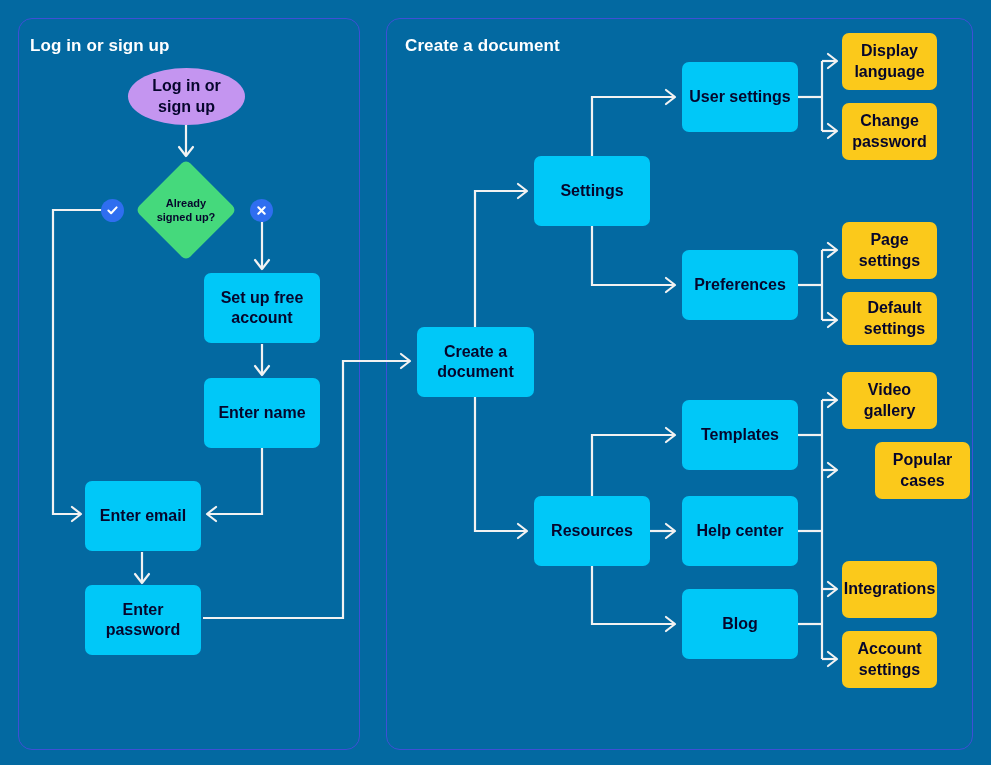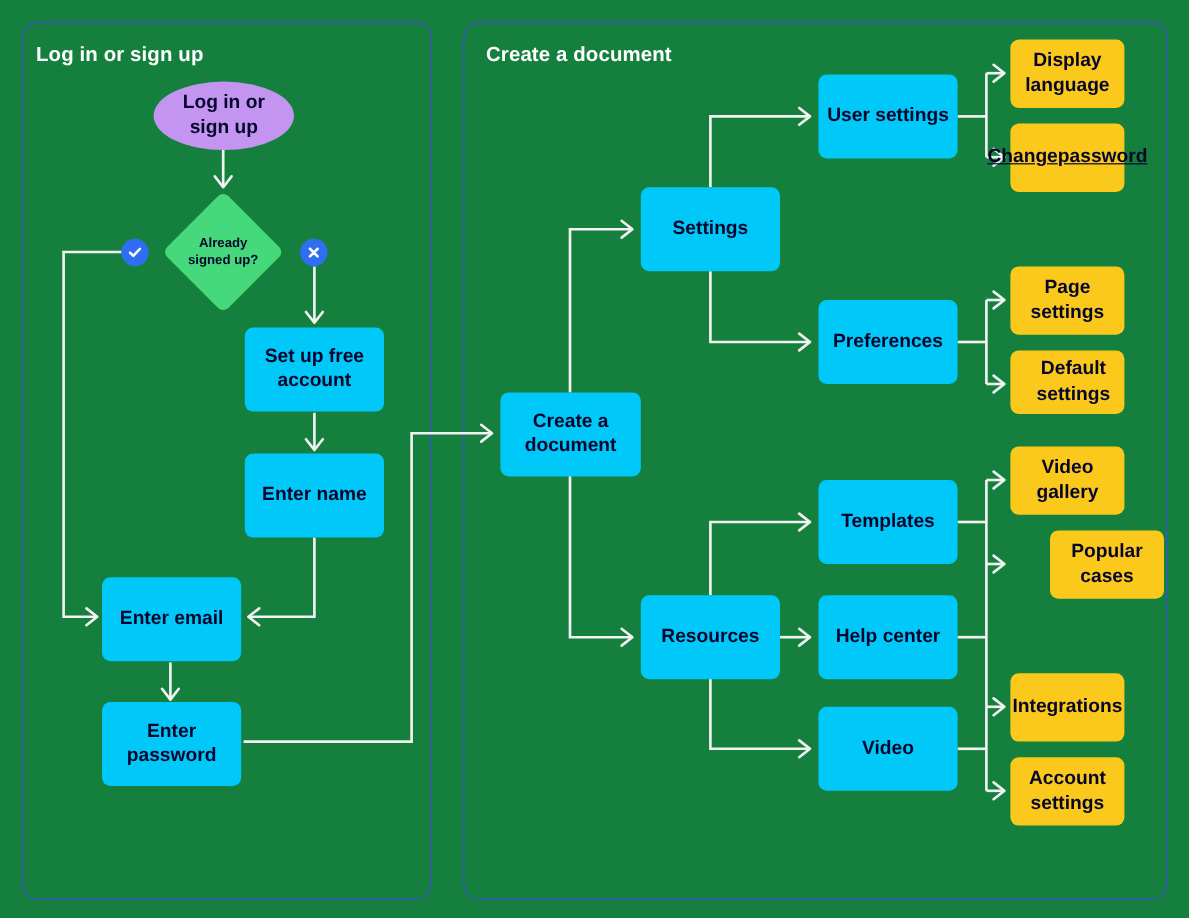--- a/index.html
+++ b/index.html
@@ -4,21 +4,21 @@
 <style>
   html,body{margin:0;padding:0;background:#0a0a3c;}
   body{
     font-family:"Liberation Sans", sans-serif;
     -webkit-font-smoothing:antialiased;
   }
   #canvas{
     position:relative;
     width:991px;
     height:765px;
-    background:#15803d;
+    background:#0369a1;
     overflow:hidden;
   }
   .panel{
     position:absolute;
     border:1.5px solid #3f4fd6;
     border-radius:14px;
     box-sizing:border-box;
     background:transparent;
   }
   .panel-title{
@@ -219,28 +219,28 @@
   <div class="node blue" style="left:534px;top:496px;width:116px;height:70px;">Resources</div>
 
   <div class="node blue" style="left:682px;top:62px;width:116px;height:70px;">User settings</div>
 
   <div class="node blue" style="left:682px;top:250px;width:116px;height:70px;">Preferences</div>
 
   <div class="node blue" style="left:682px;top:400px;width:116px;height:70px;">Templates</div>
 
   <div class="node blue" style="left:682px;top:496px;width:116px;height:70px;">Help center</div>
 
-  <div class="node blue" style="left:682px;top:589px;width:116px;height:70px;">Video</div>
+  <div class="node blue" style="left:682px;top:589px;width:116px;height:70px;">Blog</div>
 
   <div class="node yellow" style="left:842px;top:33px;width:95px;height:57px;flex-direction:column;">
     <span>Display</span>
     <span>language</span>
   </div>
 
-  <div class="node yellow" style="left:842px;top:103px;width:95px;height:57px;flex-direction:row;text-decoration:underline;">
+  <div class="node yellow" style="left:842px;top:103px;width:95px;height:57px;flex-direction:column;">
     <span>Change</span>
     <span>password</span>
   </div>
 
   <div class="node yellow" style="left:842px;top:222px;width:95px;height:57px;text-align:center;">Page settings</div>
 
   <div class="node yellow" style="left:842px;top:292px;width:95px;height:53px;flex-direction:column;padding-left:16px;">
     <span>Default</span>
     <span>settings</span>
   </div>

